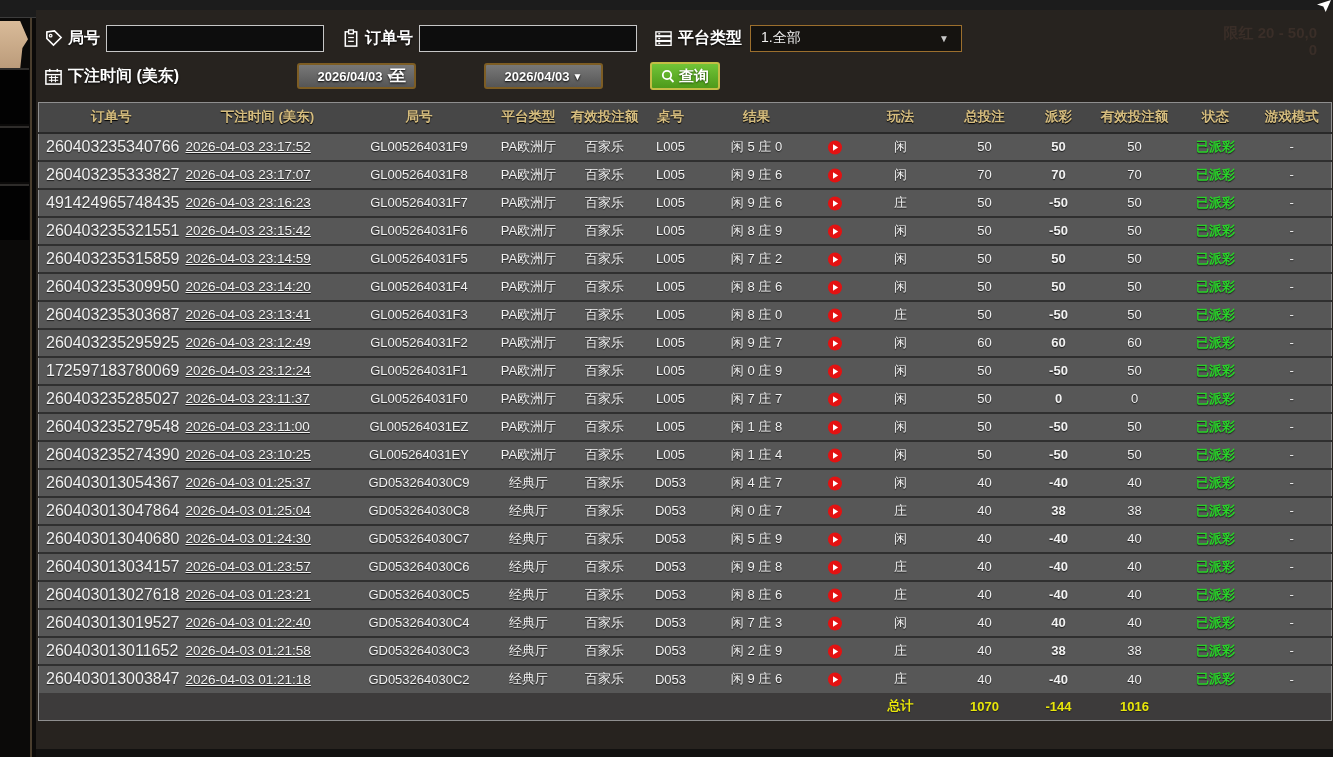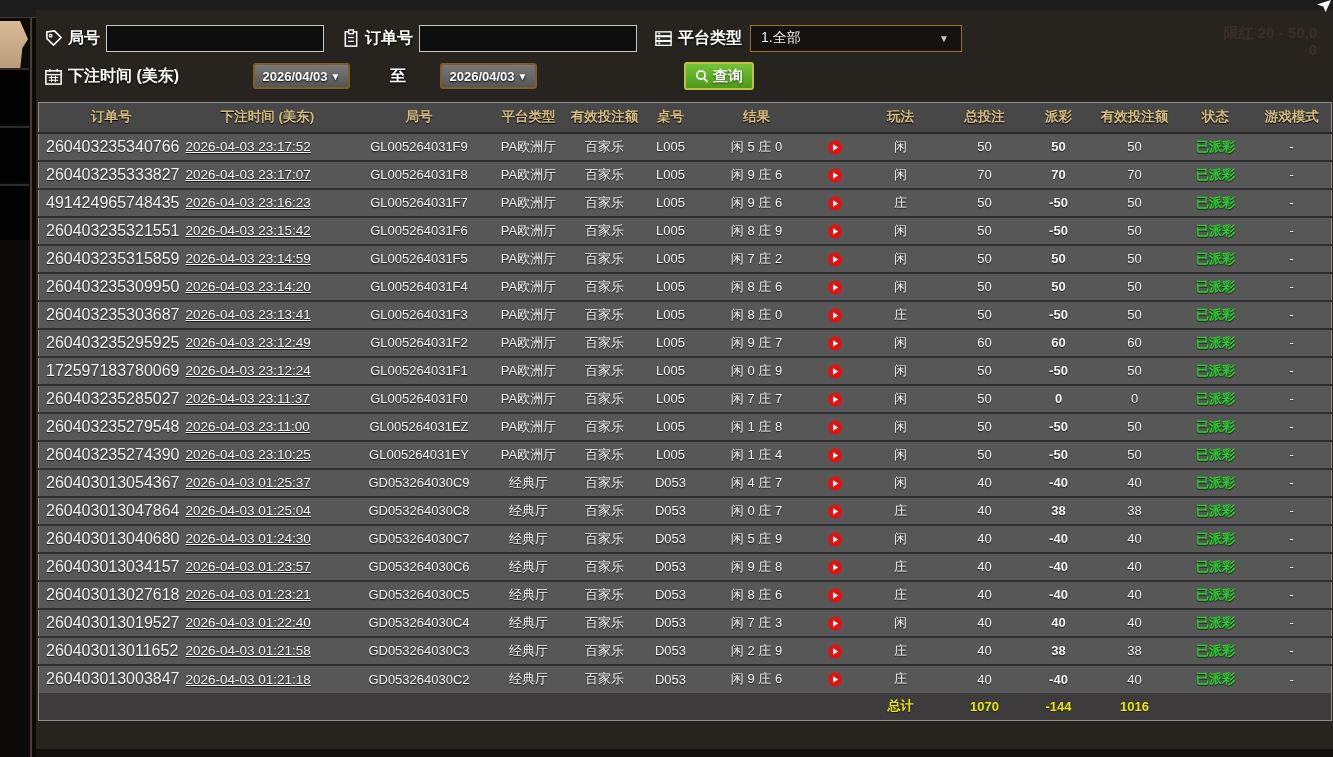--- a/index.html
+++ b/index.html
@@ -22,27 +22,27 @@
   .panel { position:absolute; left:36px; top:10px; width:1297px; height:739px; background:#27231f; }
 
   
   .f-item { position:absolute; height:28px; display:flex; align-items:center; }
   .f-label { color:#fff; font-weight:bold; font-size:16px; white-space:nowrap; text-shadow:0 1px 2px #000; }
   .f-icon { display:inline-flex; margin-right:5px; }
   .f-input { width:218px; height:27px; background:#0d0d0d; border:1px solid #c6c6c6; color:#eee; font-size:14px; padding:0 6px; }
   .f-select { position:relative; width:212px; height:27px; background:#151310; border:1px solid #9c6f2d; color:#efefef;
               font-size:14px; display:flex; align-items:center; padding:0 10px; cursor:pointer; }
   .f-select .arrow { position:absolute; right:12px; color:#c9c9c9; font-size:10px; }
-  .date-btn { width:97px; height:26px; background:linear-gradient(180deg,#787878,#565656); border:2px solid #7d5d24;
+  .date-btn { width:119px; height:26px; background:linear-gradient(180deg,#787878,#565656); border:2px solid #7d5d24;
               border-radius:3px; color:#fff; font-weight:bold; font-size:13px; display:flex; align-items:center;
-              justify-content:center; gap:3px; cursor:pointer; text-shadow:0 1px 2px #000; }
+              justify-content:center; gap:3px; cursor:pointer; text-shadow:0 1px 2px #000;margin-left:44px; }
   .date-btn .arrow { font-size:10px; }
   .query-btn { width:70px; height:28px; background:linear-gradient(180deg,#72c437,#4d9a1b); border:2px solid #c3bd45;
                border-radius:3px; color:#fff; font-weight:bold; font-size:15px; display:flex; align-items:center;
-               justify-content:center; gap:4px; cursor:pointer; text-shadow:0 1px 2px #1c4704;margin-left:34px; }
+               justify-content:center; gap:4px; cursor:pointer; text-shadow:0 1px 2px #1c4704; }
   .watermark { position:absolute; right:16px; top:14px; text-align:right; color:#3a2e28; font-size:15px; font-weight:bold; line-height:17px; }
 
   
   table.grid { position:absolute; left:2px; top:92px; width:1293px; border-collapse:collapse; table-layout:fixed;
                border:1px solid #8f8f8f; font-size:13px; }
   .grid th { height:30px; background:#474747; color:#d6bd7e; font-weight:bold; font-size:13.5px;
              text-shadow:0 1px 1px #000; border-bottom:2px solid #292929; overflow:hidden; white-space:nowrap; }
   .grid td { height:28px; background:#575757; color:#f2f2f2; text-align:center; border-top:2px solid #2f2f2f;
              overflow:hidden; white-space:nowrap; text-shadow:0 1px 1px #1e1e1e; }
   .grid tr:first-child td { border-top:none; }

